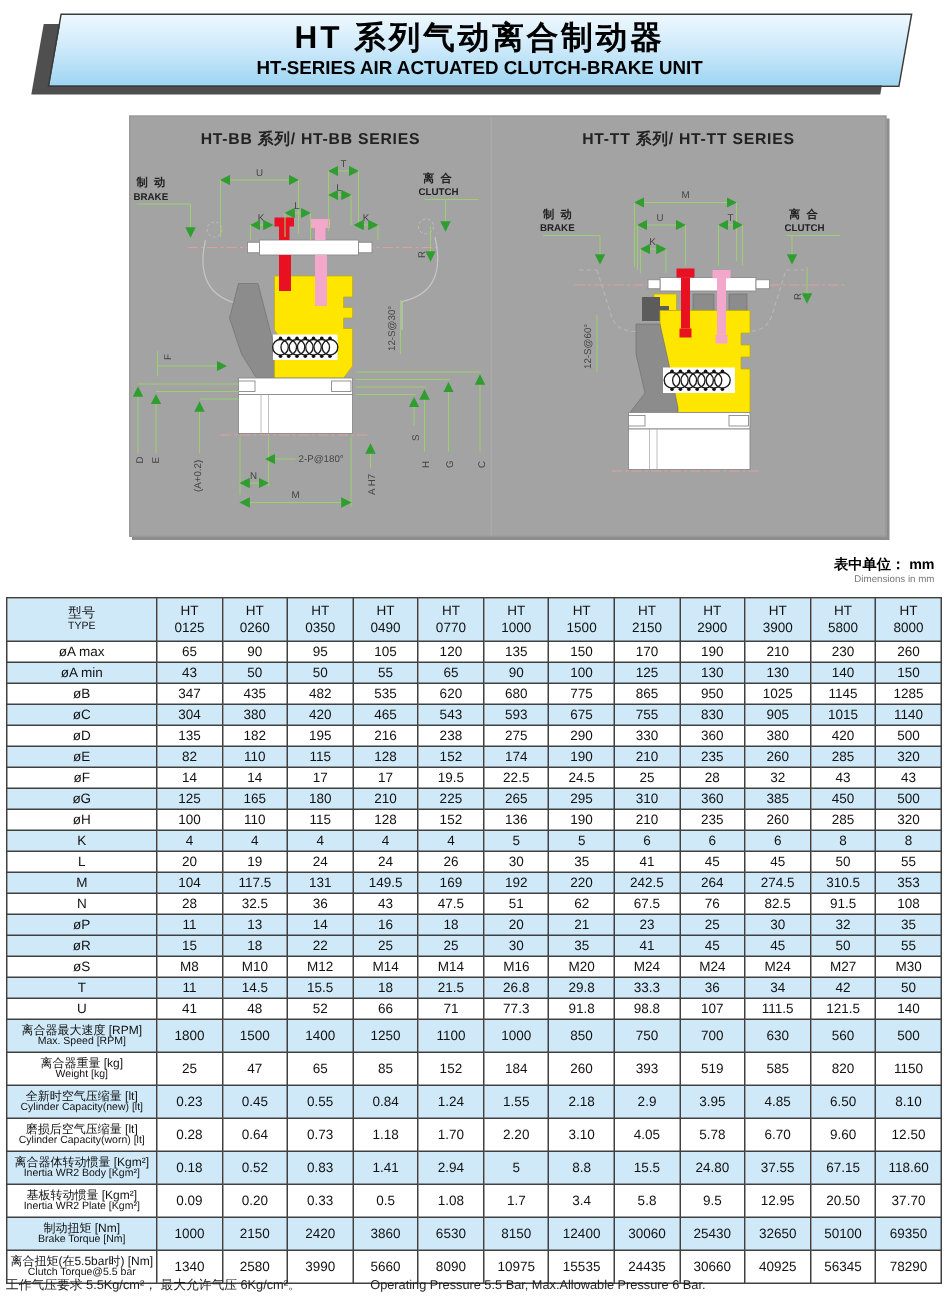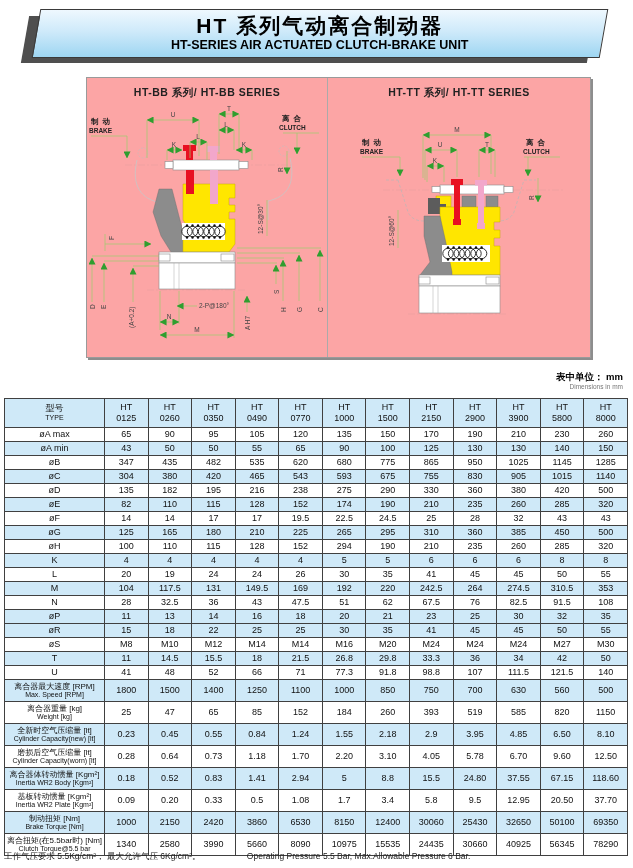--- a/index.html
+++ b/index.html
@@ -13,21 +13,21 @@
     background:#4f4f4f;transform:skewX(-10deg);}
   .banner-face{position:absolute;left:0;top:0;width:100%;height:100%;
     background:linear-gradient(#eef8fe 0%,#cfeafa 45%,#9ed6f2 100%);
     border:1px solid #3a3a3a;transform:skewX(-10deg);
     display:flex;align-items:center;justify-content:center;}
   .banner-inner{transform:skewX(10deg);text-align:center;line-height:1.15;}
   .t-cn{font-size:21px;font-weight:bold;color:#000;letter-spacing:2px;}
   .t-en{font-size:12.5px;font-weight:bold;color:#000;}
   
   .diagram-panel{position:absolute;left:86px;top:77px;width:503px;height:279px;
-    border:1px solid #9a9a9a;box-shadow:2px 2px 0 #8d8d8d;background:#fca5a5;display:flex;}
+    border:1px solid #9a9a9a;box-shadow:2px 2px 0 #8d8d8d;background:#a3a3a3;display:flex;}
   .dp{height:100%;}
   .dp-left{width:240px;border-right:1px solid #aaa;}
   .dp-right{flex:1;}
   .dp-title{text-align:center;font-size:10.5px;font-weight:bold;color:#222;
     padding-top:8px;height:18px;letter-spacing:.5px;}
   svg.dwg{display:block;}
   .wp{fill:#fff;stroke:#8a8a8a;stroke-width:.6;}
   .yp{fill:#ffe600;stroke:#c4ad00;stroke-width:.5;}
   .rp{fill:#e81021;stroke:none;}
   .pp{fill:#f2a7cb;stroke:none;}
@@ -513,21 +513,21 @@
         <td>450</td>
         <td>500</td>
       </tr>
       <tr>
         <td>øH</td>
         <td>100</td>
         <td>110</td>
         <td>115</td>
         <td>128</td>
         <td>152</td>
-        <td>294</td>
+        <td>136</td>
         <td>190</td>
         <td>210</td>
         <td>235</td>
         <td>260</td>
         <td>285</td>
         <td>320</td>
       </tr>
       <tr class="blue-row">
         <td>K</td>
         <td>4</td>

